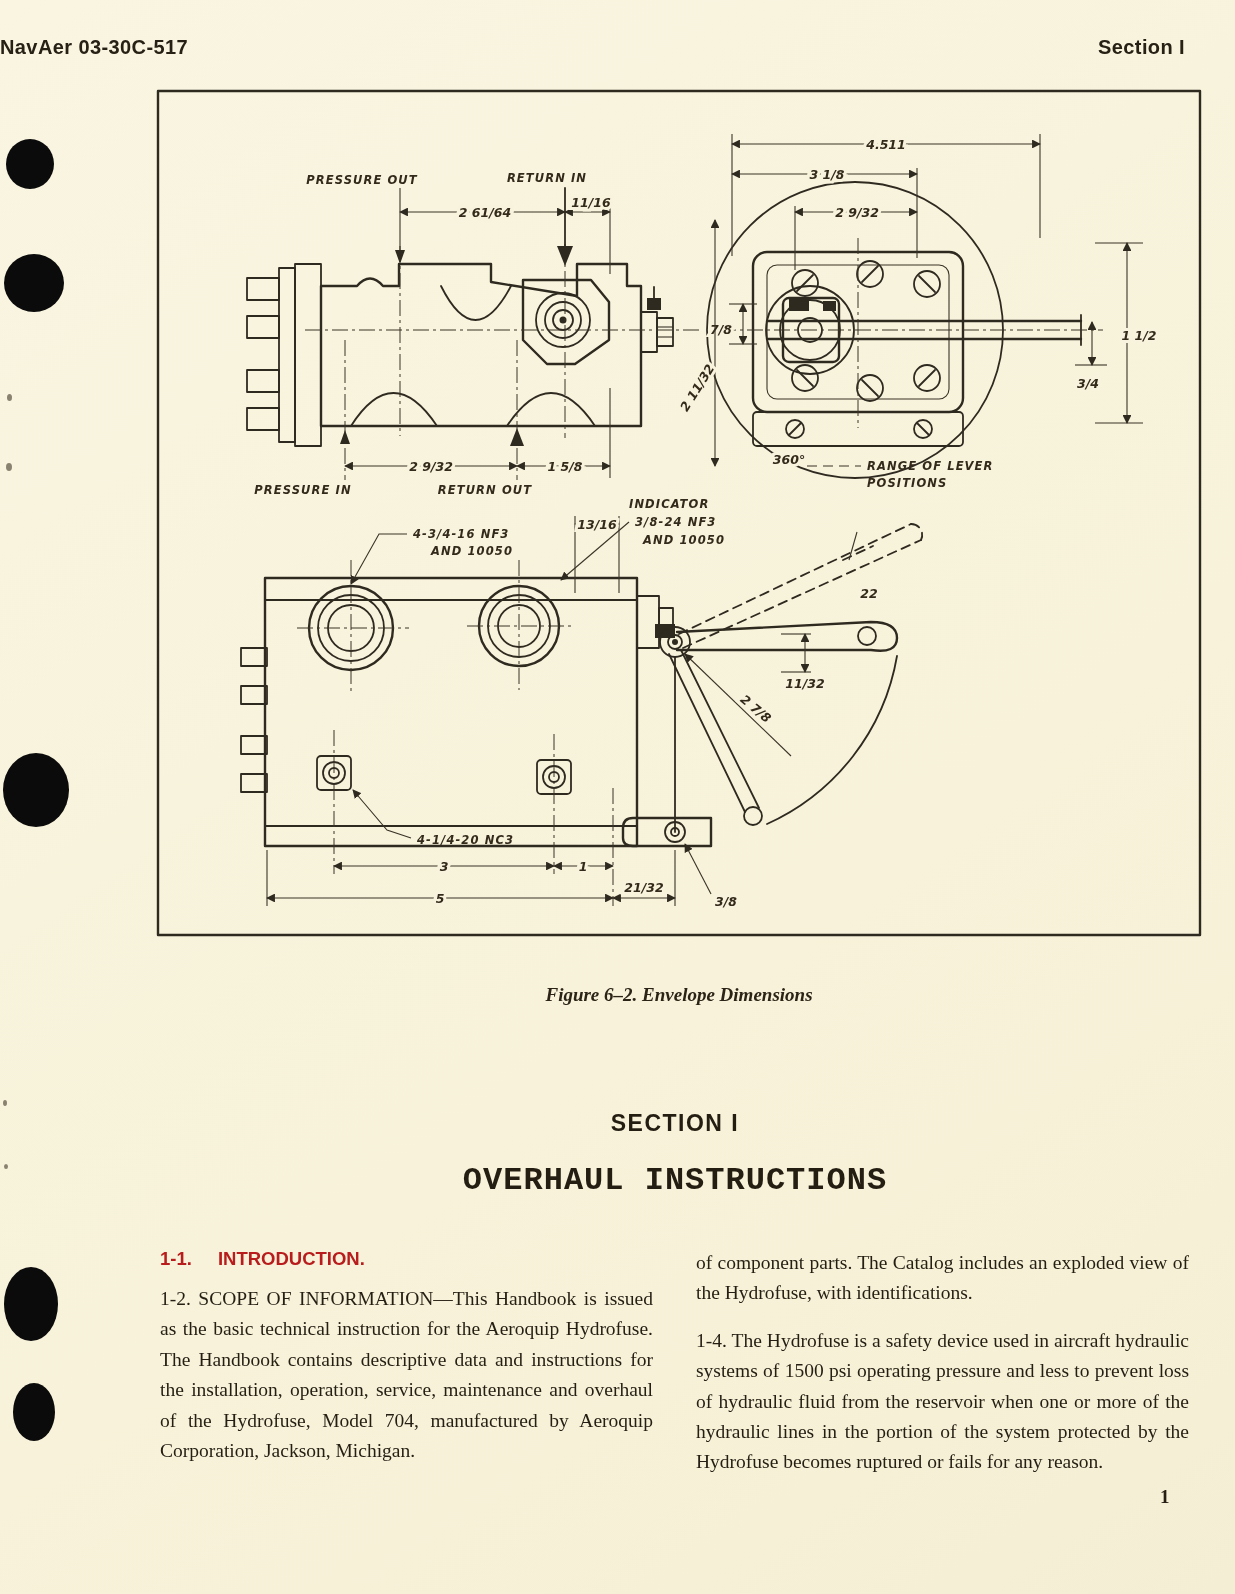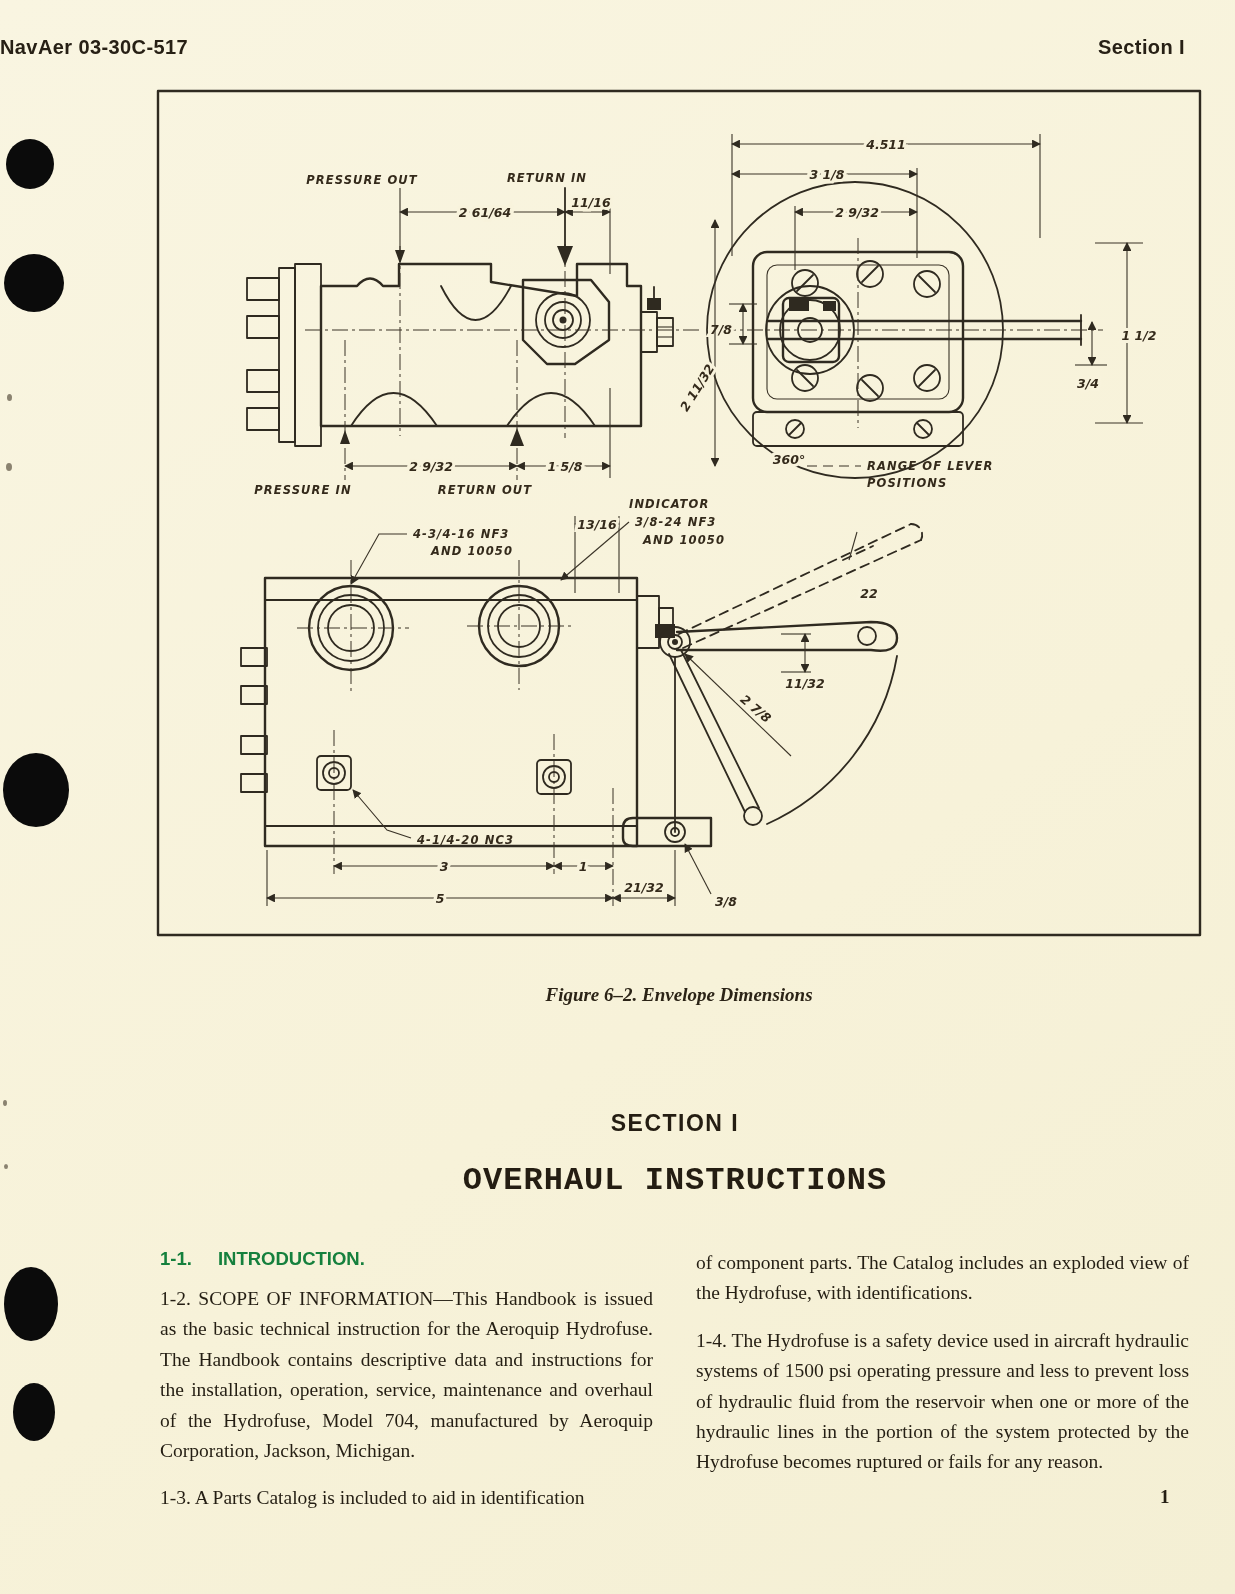--- a/index.html
+++ b/index.html
@@ -21,21 +21,21 @@
        font-family:"Liberation Sans",sans-serif;font-weight:bold;font-size:23px;
        letter-spacing:1.5px;color:#241d12;}
   .sec-title{position:absolute;left:155px;top:1162px;width:1040px;text-align:center;
        font-family:Liberation Mono, monospace;font-weight:bold;font-size:32px;
        letter-spacing:1px;color:#241d12;}
   .col{position:absolute;top:1248px;width:497px;}
   .col-left{left:160px;}
   .col-right{left:696px;}
   .col p{font-size:19.5px;line-height:1.56;text-align:justify;margin:0 4px 17px 0;}
   .intro-head{font-family:"Liberation Sans",sans-serif;font-weight:bold;font-size:18.5px;
-       margin:0 0 14px 0;color:#15803d;}
+       margin:0 0 14px 0;color:#b91c1c;}
   .intro-head .num{margin-right:26px;}
   .pagenum{position:absolute;left:1160px;top:1486px;font-weight:bold;font-size:19px;}
   
   svg .ink{stroke:#2f2a20;fill:none;stroke-width:1.8;stroke-linecap:round;stroke-linejoin:round;}
   svg .ink2{stroke:#2f2a20;fill:none;stroke-width:2.4;stroke-linecap:round;stroke-linejoin:round;}
   svg .thin{stroke:#3a3327;fill:none;stroke-width:1.1;}
   svg .cl{stroke:#3a3327;fill:none;stroke-width:1;stroke-dasharray:16 4 3 4;}
   svg .dashline{stroke-dasharray:9 6;}
   svg .fillink{fill:#2f2a20;stroke:none;}
   svg text{font-family:"DejaVu Sans",sans-serif;font-style:italic;fill:#342a1b;}
@@ -293,20 +293,19 @@
 <div class="caption">Figure 6–2.  Envelope Dimensions</div>
 
 <div class="sec-head">SECTION I</div>
 <div class="sec-title">OVERHAUL INSTRUCTIONS</div>
 
 <div class="col col-left">
   <div class="intro-head">
     <span class="num">1-1.</span><span>INTRODUCTION.</span>
   </div>
   <p>1-2.  SCOPE OF INFORMATION—This Handbook is issued as the basic technical instruction for the Aeroquip Hydrofuse.  The Handbook contains descriptive data and instructions for the installation, operation, service, maintenance and overhaul of the Hydrofuse, Model 704, manufactured by Aeroquip Corporation, Jackson, Michigan.</p>
-  <p>1-3.  A Parts Catalog is included to aid in identification</p>
 </div>
 <div class="col col-right">
   <p>of component parts.  The Catalog includes an exploded view of the Hydrofuse, with identifications.</p>
   <p>1-4.  The Hydrofuse is a safety device used in aircraft hydraulic systems of 1500 psi operating pressure and less to prevent loss of hydraulic fluid from the reservoir when one or more of the hydraulic lines in the portion of the system protected by the Hydrofuse becomes ruptured or fails for any reason.</p>
 </div>
 
 <div class="pagenum">1</div>
 
 </body></html>

